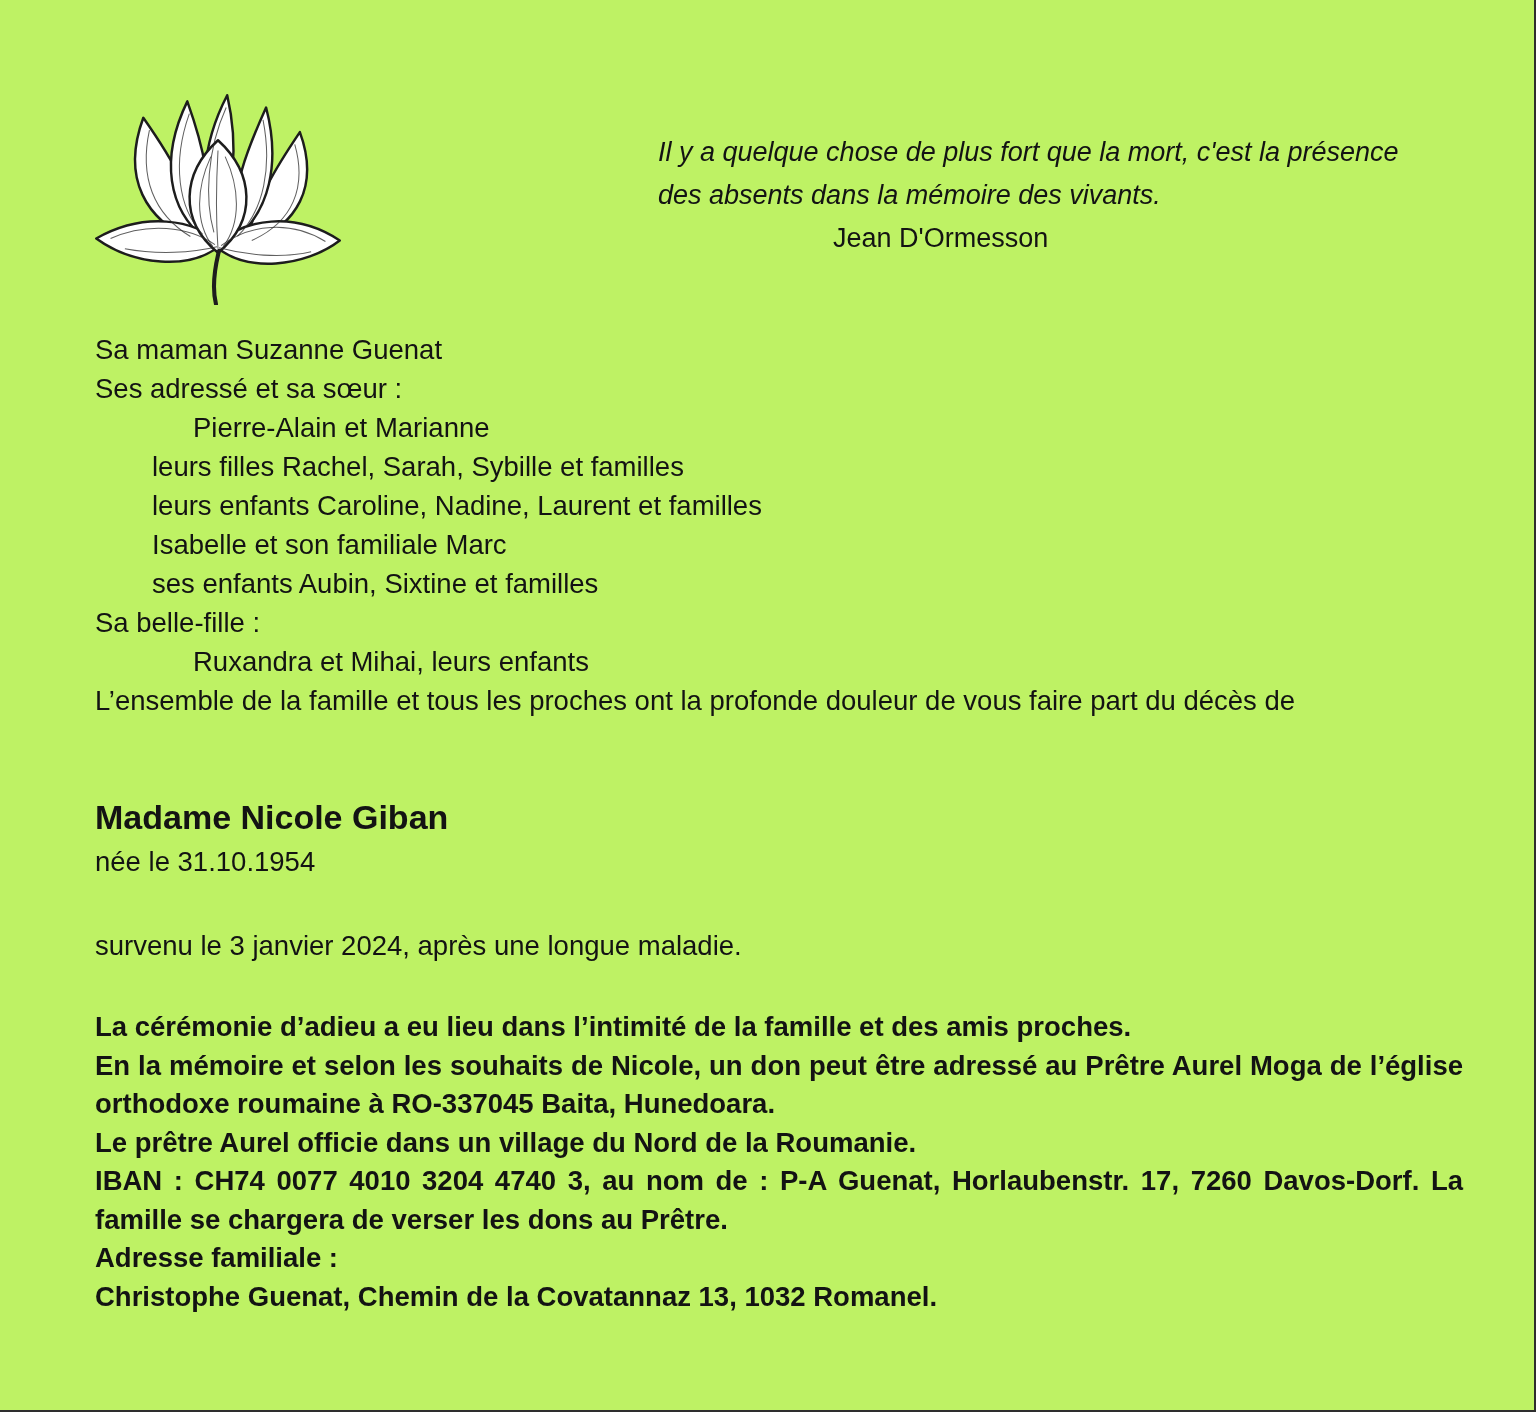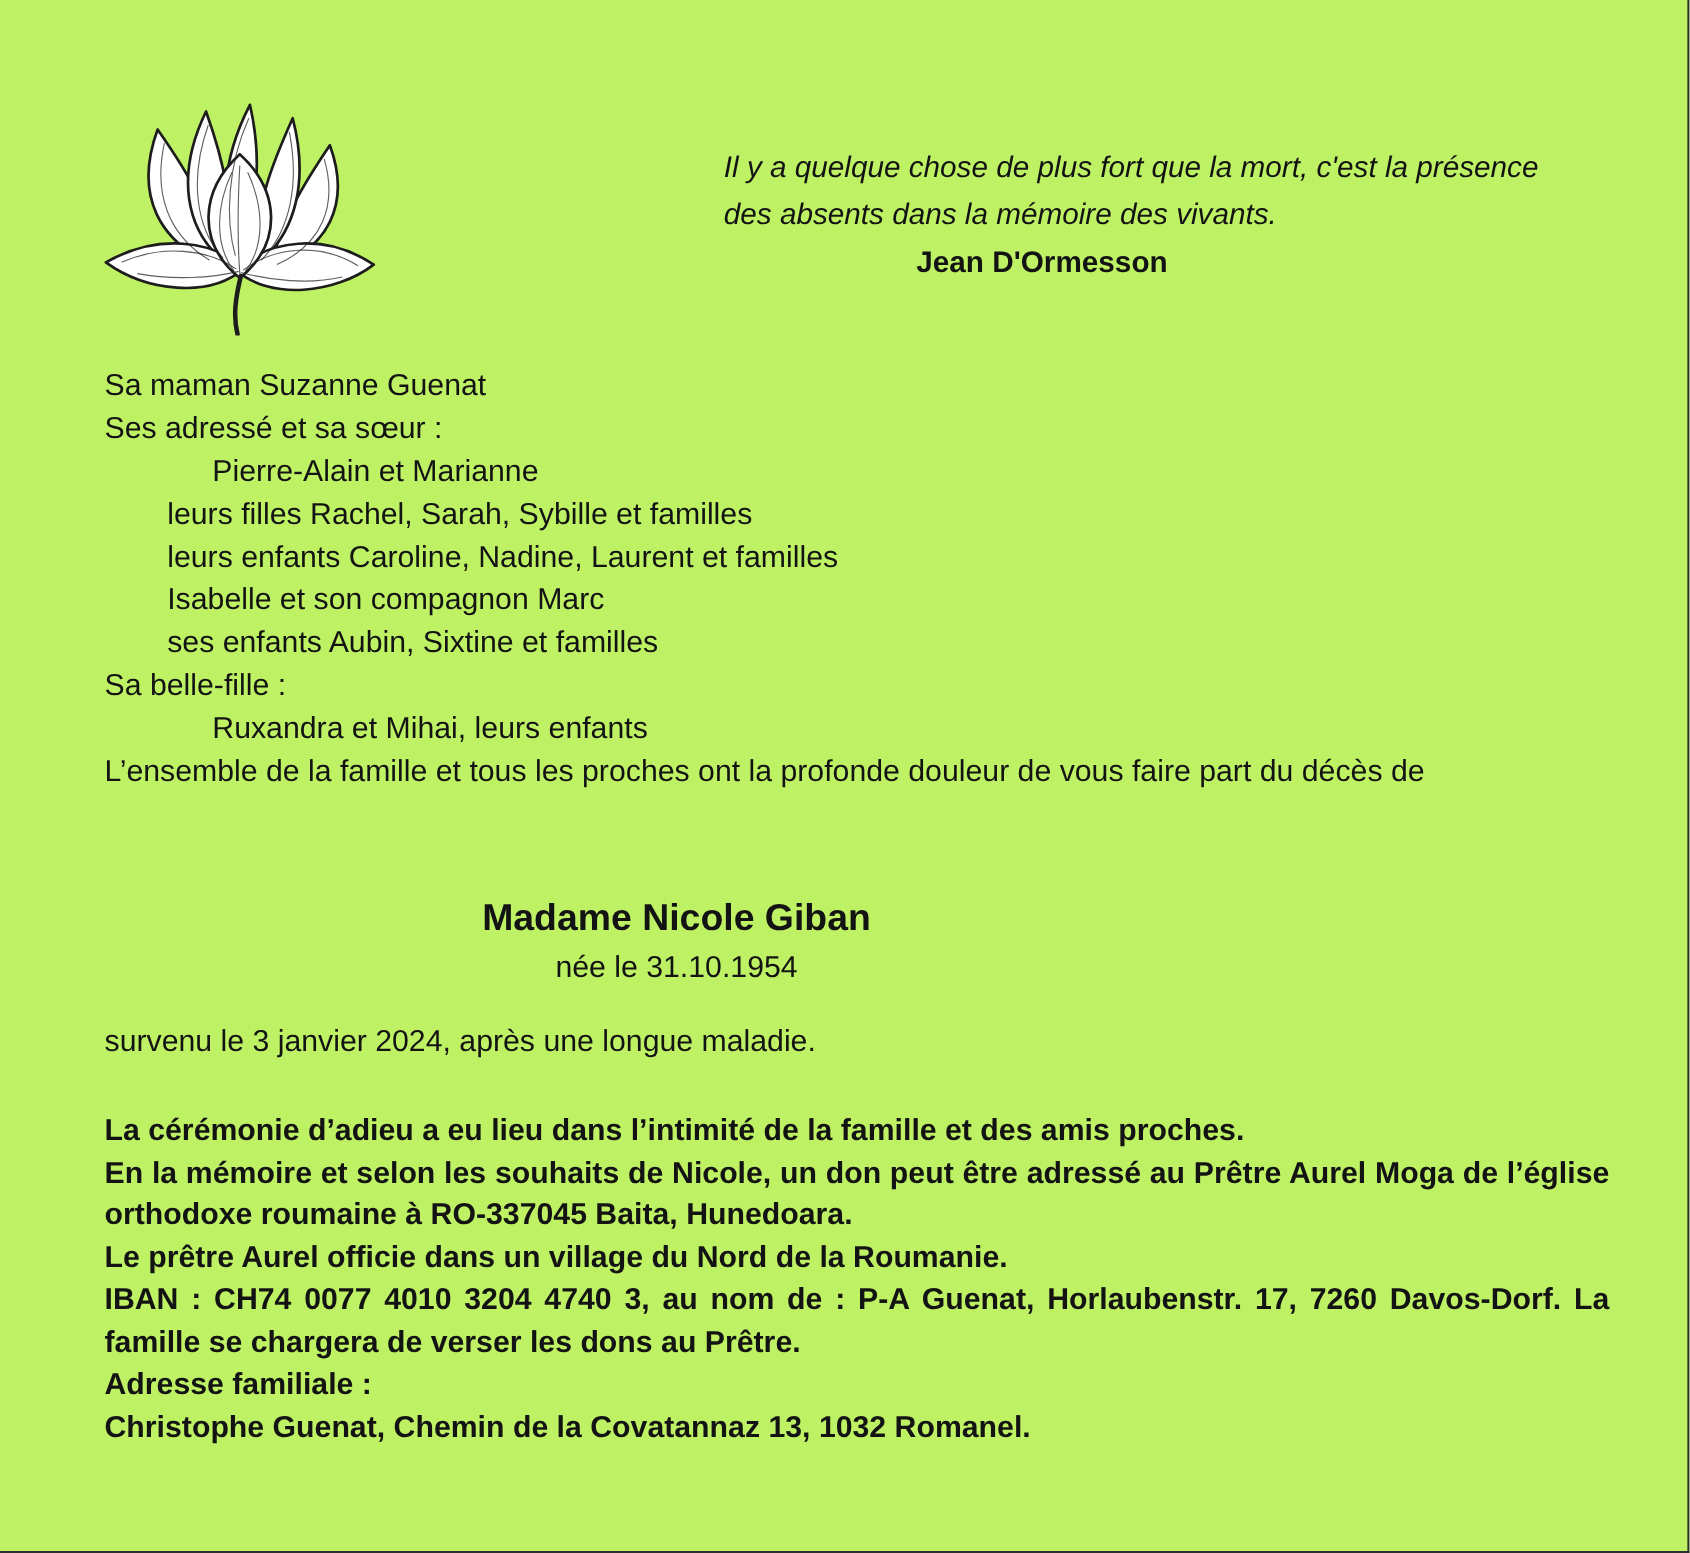--- a/index.html
+++ b/index.html
@@ -30,40 +30,39 @@
     line-height: 43px;
   }
   .quote .qline {
     font-style: italic;
     white-space: nowrap;
   }
   .quote .author {
     font-style: normal;
     padding-left: 175px;
     white-space: nowrap;
-    font-weight: bold;
   }
   .family {
     position: absolute;
     left: 95px;
     top: 330px;
     width: 1368px;
     font-size: 27.5px;
     line-height: 39px;
   }
   .family .line { white-space: nowrap; }
   .indent-0 { padding-left: 0; }
   .indent-1 { padding-left: 57px; }
   .indent-2 { padding-left: 98px; }
   .title-block {
     position: absolute;
     left: 95px;
-    top: 809px;
+    top: 792px;
     width: 1040px;
-    text-align: center;
+    text-align: left;
   }
   .deceased-name {
     font-size: 34px;
     font-weight: bold;
     line-height: 50px;
     white-space: nowrap;
   }
   .birth-line {
     font-size: 27.5px;
     line-height: 40px;
@@ -151,21 +150,21 @@
     <div class="qline">des absents dans la mémoire des vivants.</div>
     <div class="author">Jean D'Ormesson</div>
   </div>
 
   <div class="family">
     <div class="line indent-0">Sa maman Suzanne Guenat</div>
     <div class="line indent-0">Ses adressé et sa sœur :</div>
     <div class="line indent-2">Pierre-Alain et Marianne</div>
     <div class="line indent-1">leurs filles Rachel, Sarah, Sybille et familles</div>
     <div class="line indent-1">leurs enfants Caroline, Nadine, Laurent et familles</div>
-    <div class="line indent-1">Isabelle et son compagnon Marc</div>
+    <div class="line indent-1">Isabelle et son familiale Marc</div>
     <div class="line indent-1">ses enfants Aubin, Sixtine et familles</div>
     <div class="line indent-0">Sa belle-fille :</div>
     <div class="line indent-2">Ruxandra et Mihai, leurs enfants</div>
     <div class="line indent-0">L’ensemble de la famille et tous les proches ont la profonde douleur de vous faire part du décès de</div>
   </div>
 
   <div class="title-block">
     <div class="deceased-name">Madame Nicole Giban</div>
     <div class="birth-line">née le 31.10.1954</div>
   </div>

